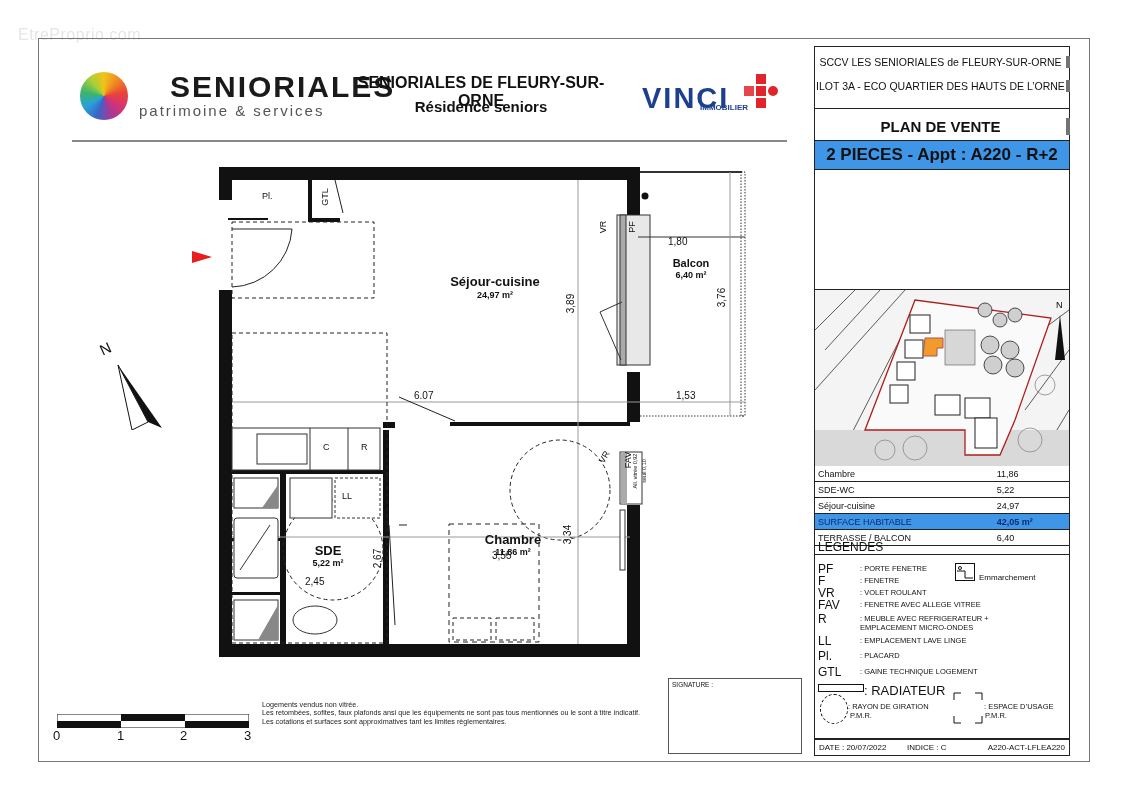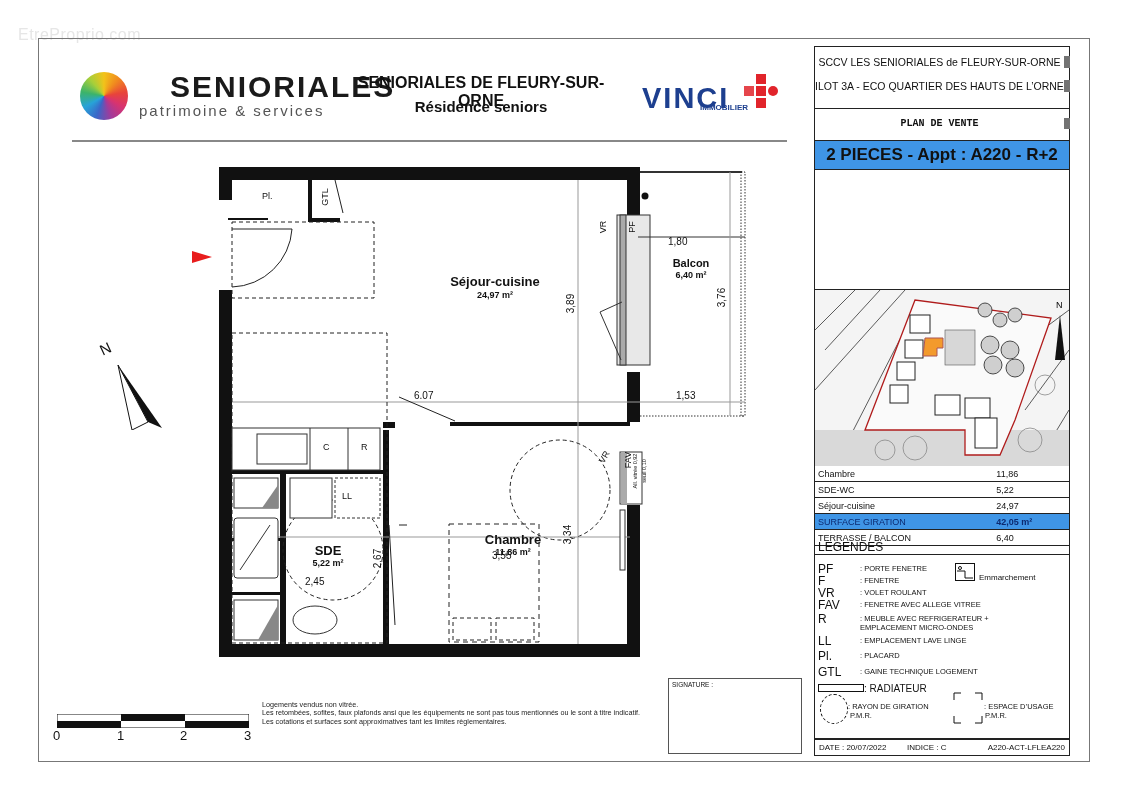--- a/index.html
+++ b/index.html
@@ -12,25 +12,25 @@
   .logo-main{left:138px;top:70px;font-size:30px;font-weight:bold;letter-spacing:2px;color:#1a1a1a;margin-left:32px;}
   .logo-sub{left:139px;top:102px;font-size:15px;letter-spacing:2px;color:#555;}
   .proj-title{left:340px;top:74px;width:282px;text-align:center;font-size:16px;font-weight:bold;}
   .proj-sub{left:340px;top:98px;width:282px;text-align:center;font-size:15px;font-weight:bold;}
   .vinci{left:642px;top:82px;font-size:29px;font-weight:900;color:#1d3f8f;letter-spacing:2px;text-align:center;}
   .vinci-sub{left:700px;top:103px;font-size:8px;font-weight:bold;color:#1d3f8f;}
   .vinci-cross{left:744px;top:74px;width:34px;height:34px;}
   .head-rule{left:72px;top:140px;width:715px;height:2px;background:#888;}
   
   .panel{left:814px;top:46px;width:256px;height:710px;border:1px solid #222;box-sizing:border-box;}
-  .cell{left:814px;width:256px;box-sizing:border-box;border-left:1px solid #222;border-right:6px solid #737373;text-align:center;}
+  .cell{left:814px;width:256px;box-sizing:border-box;border-left:1px solid #222;border-right:4px solid #737373;text-align:center;}
   .p-line1{top:56px;font-size:10.5px;}
   .p-line2{top:80px;font-size:10.5px;}
   .p-sep{left:814px;width:256px;height:1px;background:#222;}
-  .p-plan{top:118px;font-size:10px;font-weight:bold;font-family:Liberation Mono, monospace;}
+  .p-plan{top:118px;font-size:15px;font-weight:bold;}
   .p-banner{left:815px;top:141px;width:254px;height:28px;background:#3f95e6;font-size:17px;font-weight:bold;text-align:center;line-height:28px;}
   .minimap{left:815px;top:290px;width:254px;height:176px;overflow:hidden;background:#f3f3f3;}
   .surf-table{left:815px;top:466px;width:254px;border-collapse:collapse;font-size:9px;}
   .surf-table td{border-bottom:1px solid #222;padding:1px 3px;height:13px;}
   .surf-table td.v{text-align:left;}
   .surf-table tr.hl td{background:#3f95e6;color:#0c2a70;}
   .legend-title{left:818px;top:540px;font-size:12px;}
   .legend-row{left:818px;font-size:12px;}
   .legend-desc{left:860px;font-size:7.5px;}
   .foot-bar{left:815px;top:738px;width:254px;height:17px;border-top:2px solid #222;font-size:8px;line-height:15px;}
@@ -130,21 +130,21 @@
       </tr>
   <tr>
         <td>SDE-WC</td>
         <td class="v">5,22</td>
       </tr>
   <tr>
         <td>Séjour-cuisine</td>
         <td class="v">24,97</td>
       </tr>
   <tr class="hl">
-        <td>SURFACE GIRATION</td>
+        <td>SURFACE HABITABLE</td>
         <td class="v" style="font-weight:bold">42,05 m²</td>
       </tr>
   <tr>
         <td>TERRASSE / BALCON</td>
         <td class="v">6,40</td>
       </tr>
 </tbody>
   </table>
 
 <div class="abs legend-title">LEGENDES</div>
@@ -169,21 +169,21 @@
 <div class="abs legend-desc" style="top:667px">: GAINE TECHNIQUE LOGEMENT</div>
 
 <svg class="abs" style="left:955px;top:563px" width="20" height="18" viewBox="0 0 20 18">
   <rect x="0.5" y="0.5" width="19" height="17" fill="#fff" stroke="#111"></rect>
   <polyline points="2,8 10,8 10,15 18,15" fill="none" stroke="#111"></polyline>
   <circle cx="5" cy="5" r="1.5" fill="none" stroke="#111"></circle>
 </svg>
 <div class="abs" style="left:979px;top:573px;font-size:8px">Emmarchement</div>
 
 <div class="abs" style="left:818px;top:684px;width:44px;height:6px;border:1px solid #111"></div>
-<div class="abs" style="left:864px;top:683px;font-size:10px">: RADIATEUR</div>
+<div class="abs" style="left:864px;top:683px;font-size:13px">: RADIATEUR</div>
 <div class="abs" style="left:820px;top:694px;width:26px;height:28px;border:1px dashed #111;border-radius:50%"></div>
 <div class="abs" style="left:848px;top:702px;font-size:7.5px">: RAYON DE GIRATION</div>
 <div class="abs" style="left:850px;top:711px;font-size:7.5px">P.M.R.</div>
 <svg class="abs" style="left:953px;top:692px" width="30" height="32" viewBox="0 0 30 32">
   <polyline points="1,8 1,1 8,1" fill="none" stroke="#111"></polyline>
     <polyline points="22,1 29,1 29,8" fill="none" stroke="#111"></polyline>
   <polyline points="1,24 1,31 8,31" fill="none" stroke="#111"></polyline>
     <polyline points="22,31 29,31 29,24" fill="none" stroke="#111"></polyline>
 </svg>
 <div class="abs" style="left:984px;top:702px;font-size:7.5px">: ESPACE D’USAGE</div>

